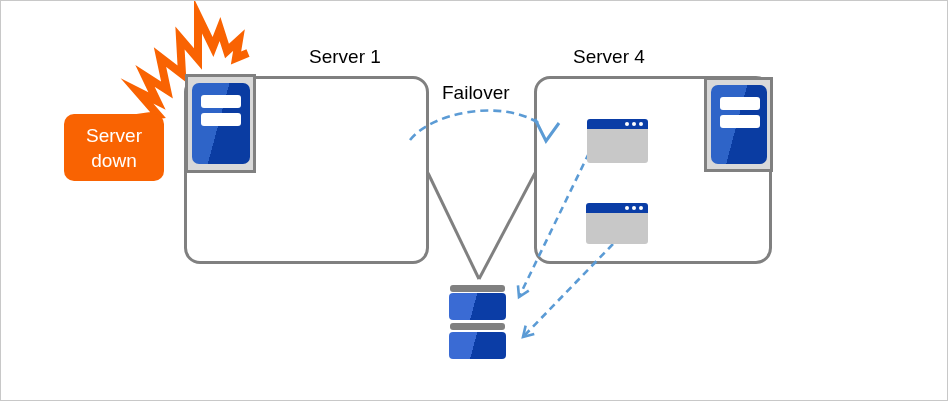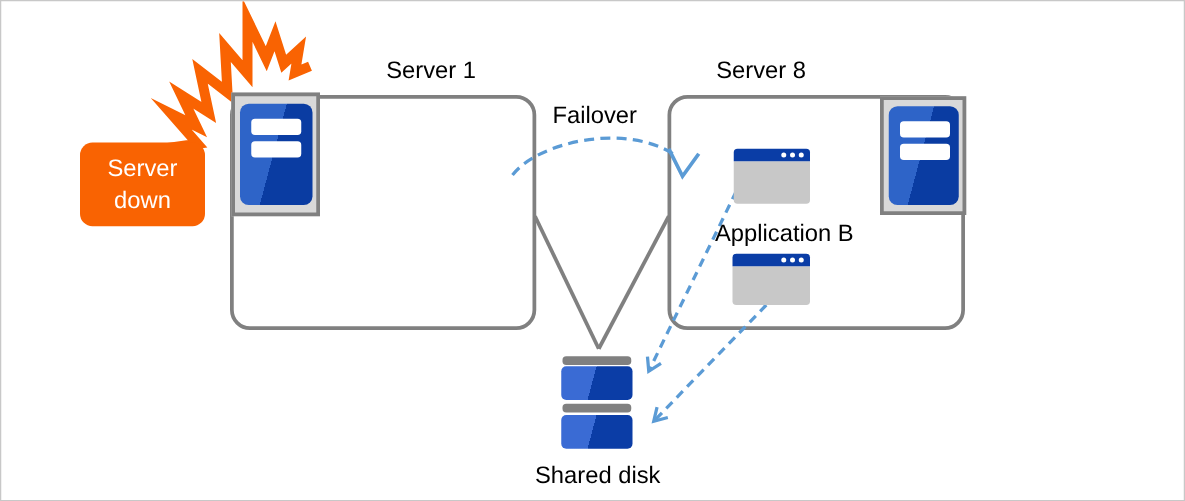--- a/index.html
+++ b/index.html
@@ -66,21 +66,21 @@
     <polyline points="534,118 545,140 558,122" fill="none" stroke="#5b9bd5" stroke-width="3"></polyline>
 
     <line x1="588" y1="152" x2="518" y2="296" stroke="#5b9bd5" stroke-width="2.6" stroke-dasharray="7 5" marker-end="url(#oarrow)"></line>
     <line x1="612" y1="243" x2="522" y2="336" stroke="#5b9bd5" stroke-width="2.6" stroke-dasharray="7 5" marker-end="url(#oarrow)"></line>
   </svg>
 
   <div class="node-box" style="left:183px;top:75px;width:245px;height:188px;"></div>
   <div class="node-box" style="left:533px;top:75px;width:238px;height:188px;"></div>
 
   <div class="lbl" style="left:308px;top:45px;">Server 1</div>
-  <div class="lbl" style="left:572px;top:45px;">Server 8</div>
+  <div class="lbl" style="left:572px;top:45px;">Server 4</div>
   <div class="lbl" style="left:441px;top:81px;">Failover</div>
 
   <div class="server-panel" style="left:184px;top:73px;width:71px;height:99px;">
     <div class="server-body">
       <div class="server-bar b1"></div>
       <div class="server-bar b2"></div>
     </div>
   </div>
   <div class="server-panel" style="left:703px;top:76px;width:69px;height:95px;">
     <div class="server-body" style="width:56px;height:79px;">
@@ -93,35 +93,33 @@
     <div class="app-titlebar">
       <div class="app-dots">
         <span></span>
           <span></span>
           <span></span>
       </div>
     </div>
     <div class="app-body" style="height:34px;"></div>
   </div>
 
-  <div class="lbl" style="left:571px;top:176px;">Application B</div>
   <div class="app-icon" style="left:585px;top:202px;width:62px;">
     <div class="app-titlebar">
       <div class="app-dots">
         <span></span>
           <span></span>
           <span></span>
       </div>
     </div>
     <div class="app-body" style="height:31px;"></div>
   </div>
 
   <div class="disk">
     <div class="disk-cap" style="top:1px;"></div>
     <div class="disk-platter" style="top:9px;"></div>
     <div class="disk-cap" style="top:39px;"></div>
     <div class="disk-platter" style="top:48px;"></div>
   </div>
-  <div class="lbl" style="left:427px;top:369px;">Shared disk</div>
 
   <div class="callout">Server down</div>
 
 </div>
 
 </body></html>

